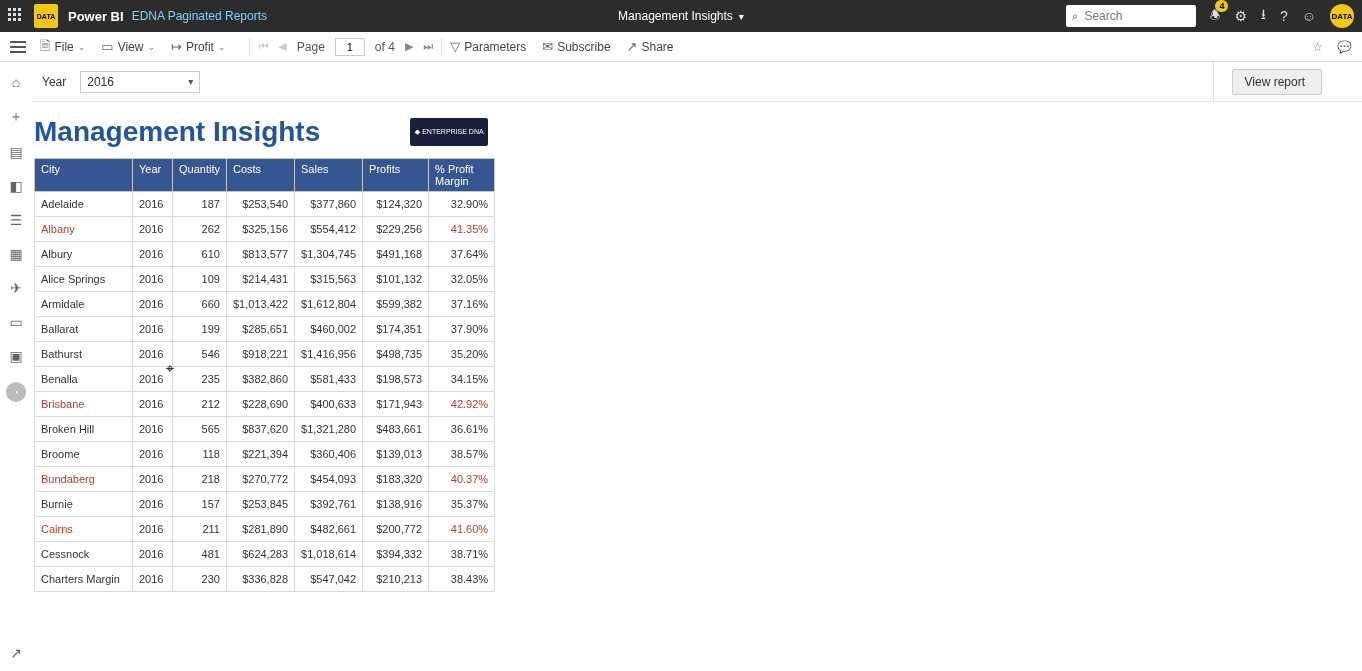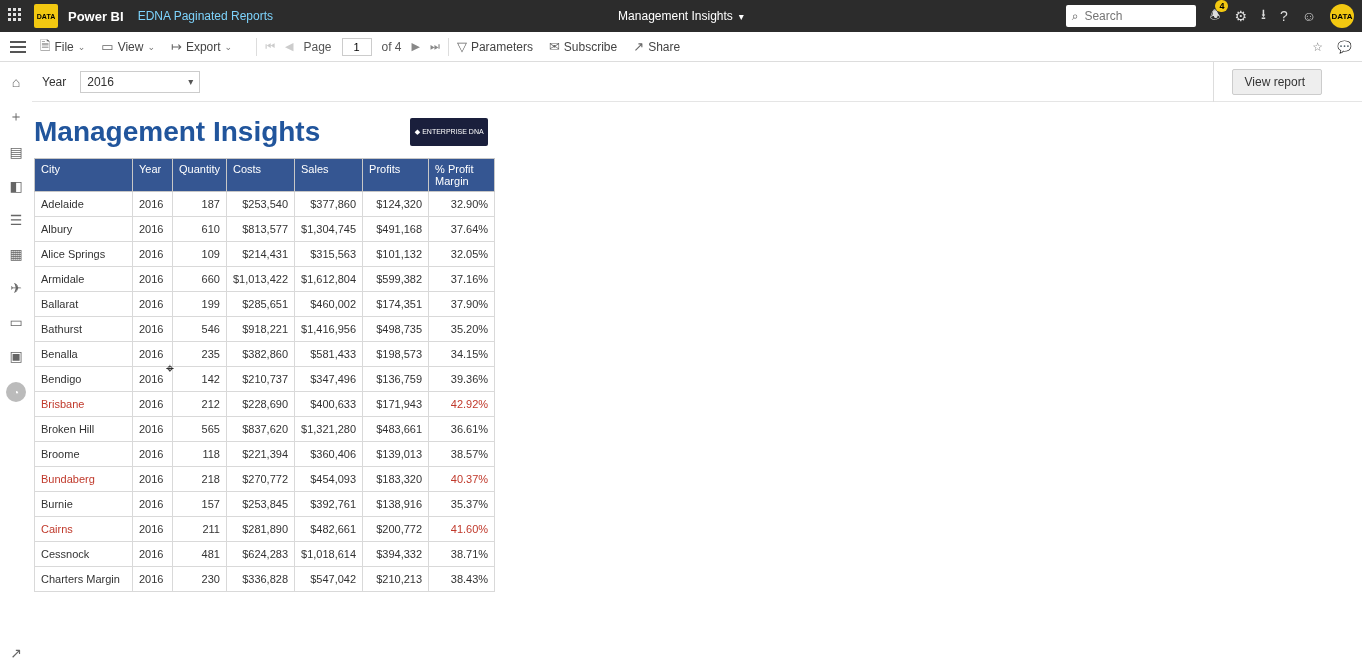--- a/index.html
+++ b/index.html
@@ -17,21 +17,21 @@
     background: #2c2c2c;
     display: flex;
     align-items: center;
     color: #e0e0e0;
     padding: 0 8px;
     position: relative;
   }
   .waffle { width: 16px; height: 16px; display: grid; grid-template-columns: repeat(3,3px); grid-template-rows: repeat(3,3px); gap: 2px; margin-right: 10px; cursor: pointer;}
   .waffle div { background: #e0e0e0; }
   .logo-sq { width: 24px; height: 24px; background:#f2c811; color:#000; font-size:7px; font-weight:700; display:flex;align-items:center;justify-content:center; margin-right:10px; border-radius:2px;}
-  .brand { font-weight:600; color:#fff; font-size:13px; margin-right:14px;}
+  .brand { font-weight:600; color:#fff; font-size:13px; margin-right:8px;}
   .workspace { color:#7dd3fc; font-size:12px;}
   .top-center { position:absolute; left:50%; transform:translateX(-50%); display:flex; align-items:center; color:#fff; font-size:12px; cursor:pointer;}
   .chev-down { margin-left:6px; font-size:10px;}
   .top-right { margin-left:auto; display:flex; align-items:center; gap:14px;}
   .search-box { background:#fff; border-radius:2px; height:22px; width:130px; display:flex; align-items:center; padding:0 6px; color:#666;}
   .search-box input { border:none; outline:none; width:90px; font-size:12px; background:transparent;}
   .search-ico { margin-right:4px; color:#666;}
   .bell-wrap { position:relative; color:#ddd; cursor:pointer;}
   .badge { position:absolute; top:-6px; right:-8px; background:#f2c811; color:#000; font-size:9px; font-weight:700; border-radius:8px; padding:1px 4px;}
   .top-ico { color:#ddd; font-size:14px; cursor:pointer;}
@@ -133,21 +133,21 @@
     <span>File</span>
     <span class="car">⌄</span>
   </div>
   <div class="sec-item">
     <span class="ic">▭</span>
     <span>View</span>
     <span class="car">⌄</span>
   </div>
   <div class="sec-item">
     <span class="ic">↦</span>
-    <span>Export</span>
+    <span>Profit</span>
     <span class="car">⌄</span>
   </div>
   <div class="sec-sep"></div>
   <div class="pager">
     <span class="navico disabled">⏮</span>
     <span class="navico disabled">◀</span>
     <span>Page</span>
     <input value="1" style="">
     <span>of 4</span>
     <span class="navico">▶</span>
@@ -218,20 +218,29 @@
         <tr>
           <td class="col-city ">Adelaide</td>
           <td class="col-year">2016</td>
           <td class="col-qty">187</td>
           <td class="col-num">$253,540</td>
           <td class="col-num">$377,860</td>
           <td class="col-num">$124,320</td>
           <td class="col-num ">32.90%</td>
         </tr>
         <tr>
+          <td class="col-city red">Albany</td>
+          <td class="col-year">2016</td>
+          <td class="col-qty">262</td>
+          <td class="col-num">$325,156</td>
+          <td class="col-num">$554,412</td>
+          <td class="col-num">$229,256</td>
+          <td class="col-num red">41.35%</td>
+        </tr>
+        <tr>
           <td class="col-city ">Albury</td>
           <td class="col-year">2016</td>
           <td class="col-qty">610</td>
           <td class="col-num">$813,577</td>
           <td class="col-num">$1,304,745</td>
           <td class="col-num">$491,168</td>
           <td class="col-num ">37.64%</td>
         </tr>
         <tr>
           <td class="col-city ">Alice Springs</td>
@@ -272,29 +281,20 @@
         <tr>
           <td class="col-city ">Benalla</td>
           <td class="col-year">2016</td>
           <td class="col-qty">235</td>
           <td class="col-num">$382,860</td>
           <td class="col-num">$581,433</td>
           <td class="col-num">$198,573</td>
           <td class="col-num ">34.15%</td>
         </tr>
         <tr>
-          <td class="col-city ">Bendigo</td>
-          <td class="col-year">2016</td>
-          <td class="col-qty">142</td>
-          <td class="col-num">$210,737</td>
-          <td class="col-num">$347,496</td>
-          <td class="col-num">$136,759</td>
-          <td class="col-num ">39.36%</td>
-        </tr>
-        <tr>
           <td class="col-city red">Brisbane</td>
           <td class="col-year">2016</td>
           <td class="col-qty">212</td>
           <td class="col-num">$228,690</td>
           <td class="col-num">$400,633</td>
           <td class="col-num">$171,943</td>
           <td class="col-num red">42.92%</td>
         </tr>
         <tr>
           <td class="col-city ">Broken Hill</td>

